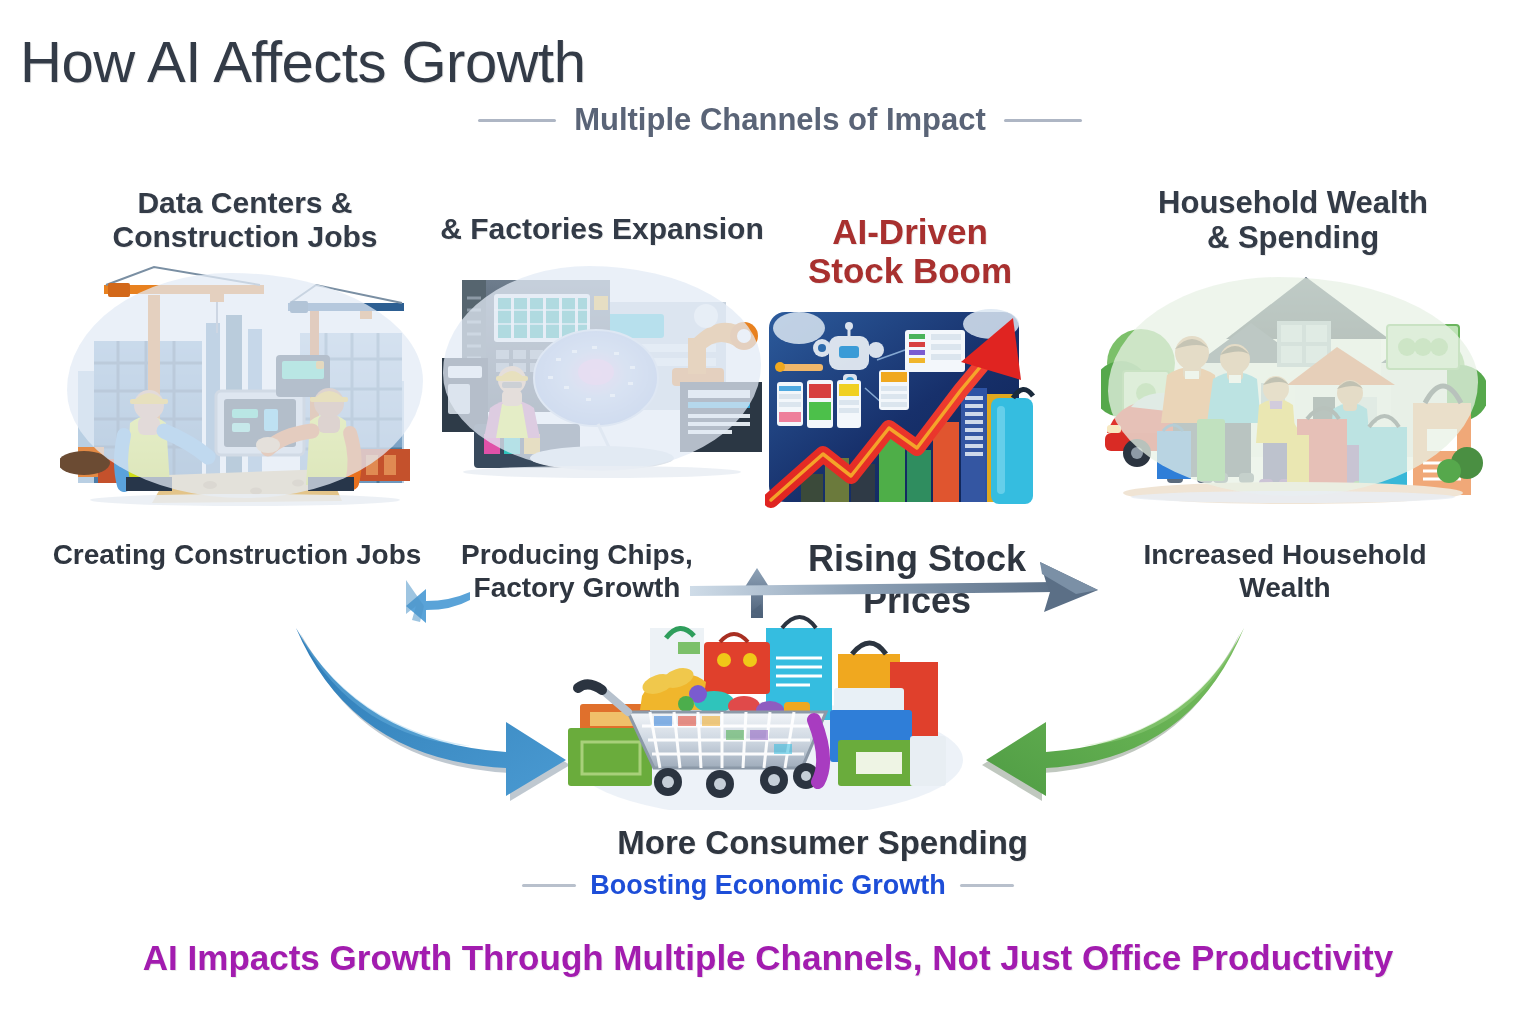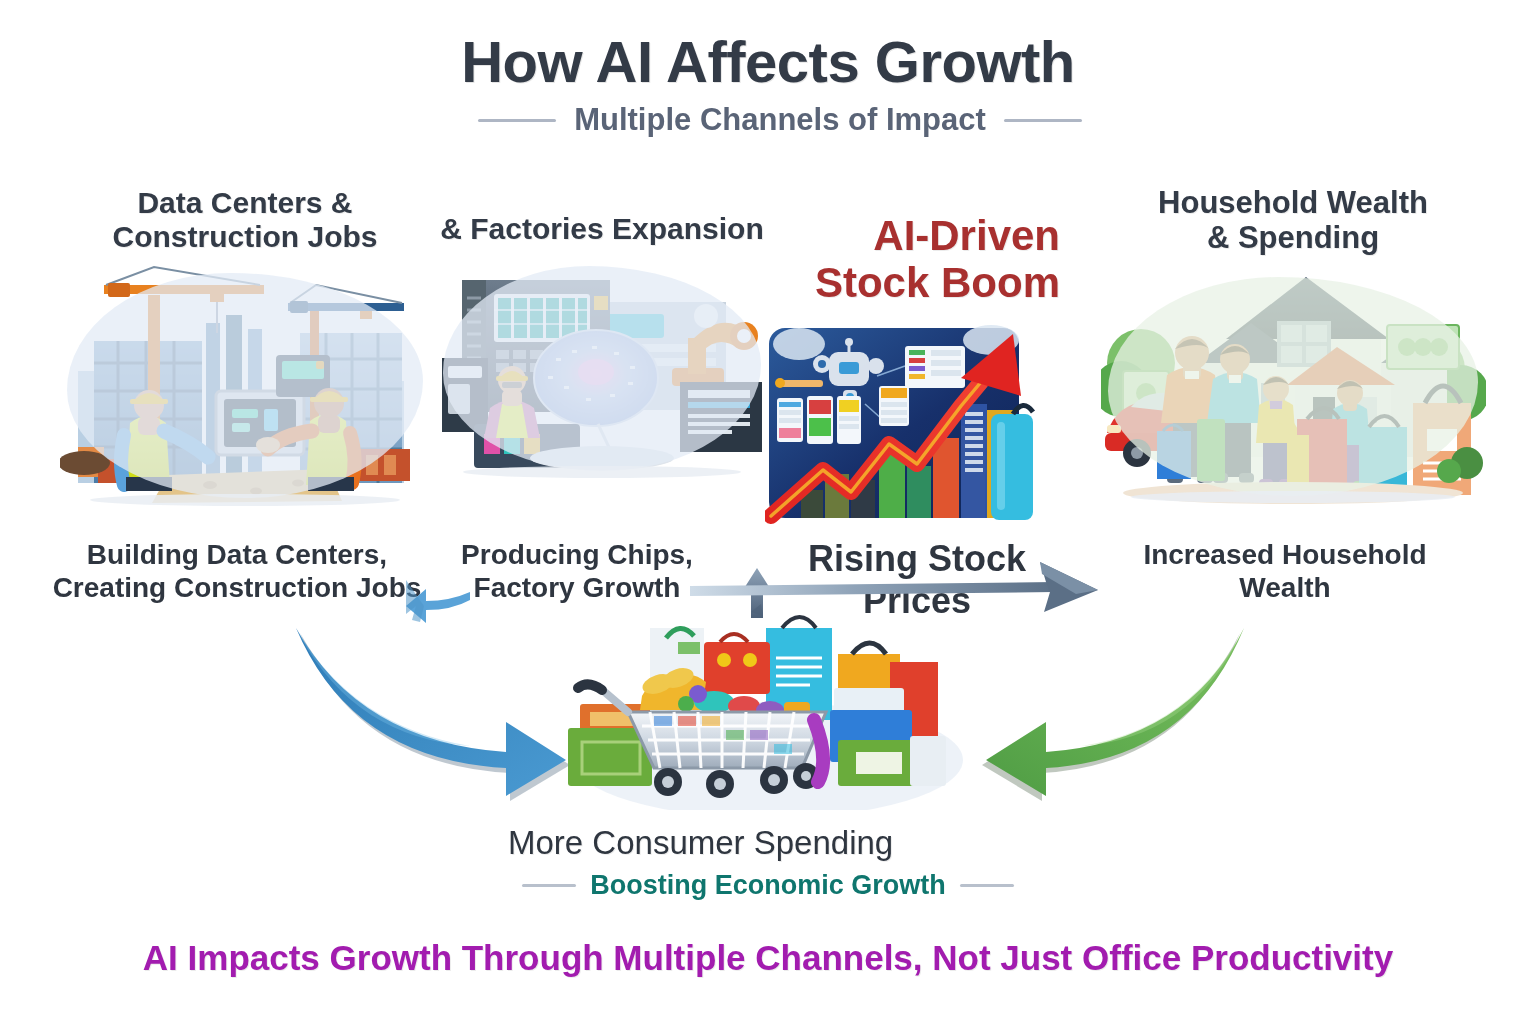--- a/index.html
+++ b/index.html
@@ -9,24 +9,24 @@
     font-family:"Liberation Sans", sans-serif;
     color:#2f3640;
     overflow:hidden;
     position:relative;
   }
   #stage { position:relative; width:1536px; height:1024px; }
 
   
   .page-title {
     position:absolute; top:28px; left:0; width:1536px;
-    text-align:center;
-    font-size:58px; font-weight:bold; letter-spacing:-0.5px;
+    font-size:58px; font-weight:normal; letter-spacing:-0.5px;
     color:#333b47;
     text-shadow:1px 1px 0 rgba(0,0,0,0.10);
+    padding-left:20px;
   }
   .subtitle-wrap {
     position:absolute; top:102px; left:12px; width:1536px;
     display:flex; align-items:center; justify-content:center; gap:18px;
   }
   .sub-rule { width:78px; height:3px; background:#aeb6c4; border-radius:2px; }
   .page-subtitle {
     font-size:31px; font-weight:bold; color:#5a6477; letter-spacing:0px;
   }
 
@@ -39,21 +39,21 @@
   .panel-art { position:relative; }
   .panel-caption {
     text-align:center; font-weight:bold; color:#2f3640; line-height:1.18;
   }
 
   #panel-1 { left:40px;  top:186px; width:410px; }
   #panel-1 .panel-title { font-size:30px; }
   #panel-2 { left:432px; top:212px; width:340px; }
   #panel-2 .panel-title { font-size:30px; }
   #panel-3 { left:760px; top:212px; width:300px; }
-  #panel-3 .panel-title { font-size:42px; color:#a8302f;text-align:right; }
+  #panel-3 .panel-title { font-size:35px; color:#a8302f; }
   #panel-4 { left:1098px; top:186px; width:390px; }
   #panel-4 .panel-title { font-size:31px; }
 
   .art-box { position:relative; margin:0 auto; }
   .blob {
     position:absolute; inset:4% 2%;
     background:#e3ebf5; border-radius:46% 54% 50% 50%/52% 48% 52% 48%;
     opacity:.75;
   }
   .ground {
@@ -68,26 +68,26 @@
   .cap-row { position:absolute; top:530px; left:0; width:1536px; height:90px; }
   #cap-1 { position:absolute; left:52px;  top:8px;  width:370px; font-size:28px; }
   #cap-2 { position:absolute; left:452px; top:8px;  width:250px; font-size:28px; }
   #cap-3 { position:absolute; left:782px; top:8px;  width:270px; font-size:36px; }
   #cap-4 { position:absolute; left:1110px;top:8px;  width:350px; font-size:28px; }
 
   
   #center-block { position:absolute; left:508px; top:610px; width:520px; }
   #cart-art { position:relative; width:460px; height:200px; margin:0 auto; }
   .center-title {
-    margin-top:14px; text-align:left; font-size:33px; font-weight:normal;
+    margin-top:14px; text-align:right; font-size:33px; font-weight:bold;
     color:#2f3640; text-shadow:1px 1px 0 rgba(0,0,0,0.08);
   }
   .center-sub-wrap { margin-top:8px; display:flex; align-items:center; justify-content:center; gap:14px; }
   .center-rule { width:54px; height:3px; background:#b8c0cc; border-radius:2px; }
-  .center-sub { font-size:27px; font-weight:bold; color:#0f766e; }
+  .center-sub { font-size:27px; font-weight:bold; color:#1d4ed8; }
 
   
   .footer {
     position:absolute; top:938px; left:0; width:1536px; text-align:center;
     font-size:35px; font-weight:bold; color:#a21caf;
     text-shadow:1px 1px 0 rgba(0,0,0,0.08);
   }
 
   
   #arrow-layer { position:absolute; left:0; top:0; width:1536px; height:1024px; pointer-events:none; }
@@ -586,21 +586,20 @@
           <circle cx="366" cy="196" r="16" fill="#4a8f42"></circle>
           <circle cx="348" cy="204" r="12" fill="#56a84c"></circle>
         </svg>
         <div class="ground"></div>
       </div>
     </div>
   </div>
 
   <div class="cap-row">
     <div class="panel-caption" id="cap-1">
-      <div>Building Data Centers,</div>
       <div>Creating Construction Jobs</div>
     </div>
     <div class="panel-caption" id="cap-2">
       <div>Producing Chips,</div>
       <div>Factory Growth</div>
     </div>
     <div class="panel-caption" id="cap-3">
       <div>Rising Stock Prices</div>
     </div>
     <div class="panel-caption" id="cap-4">

